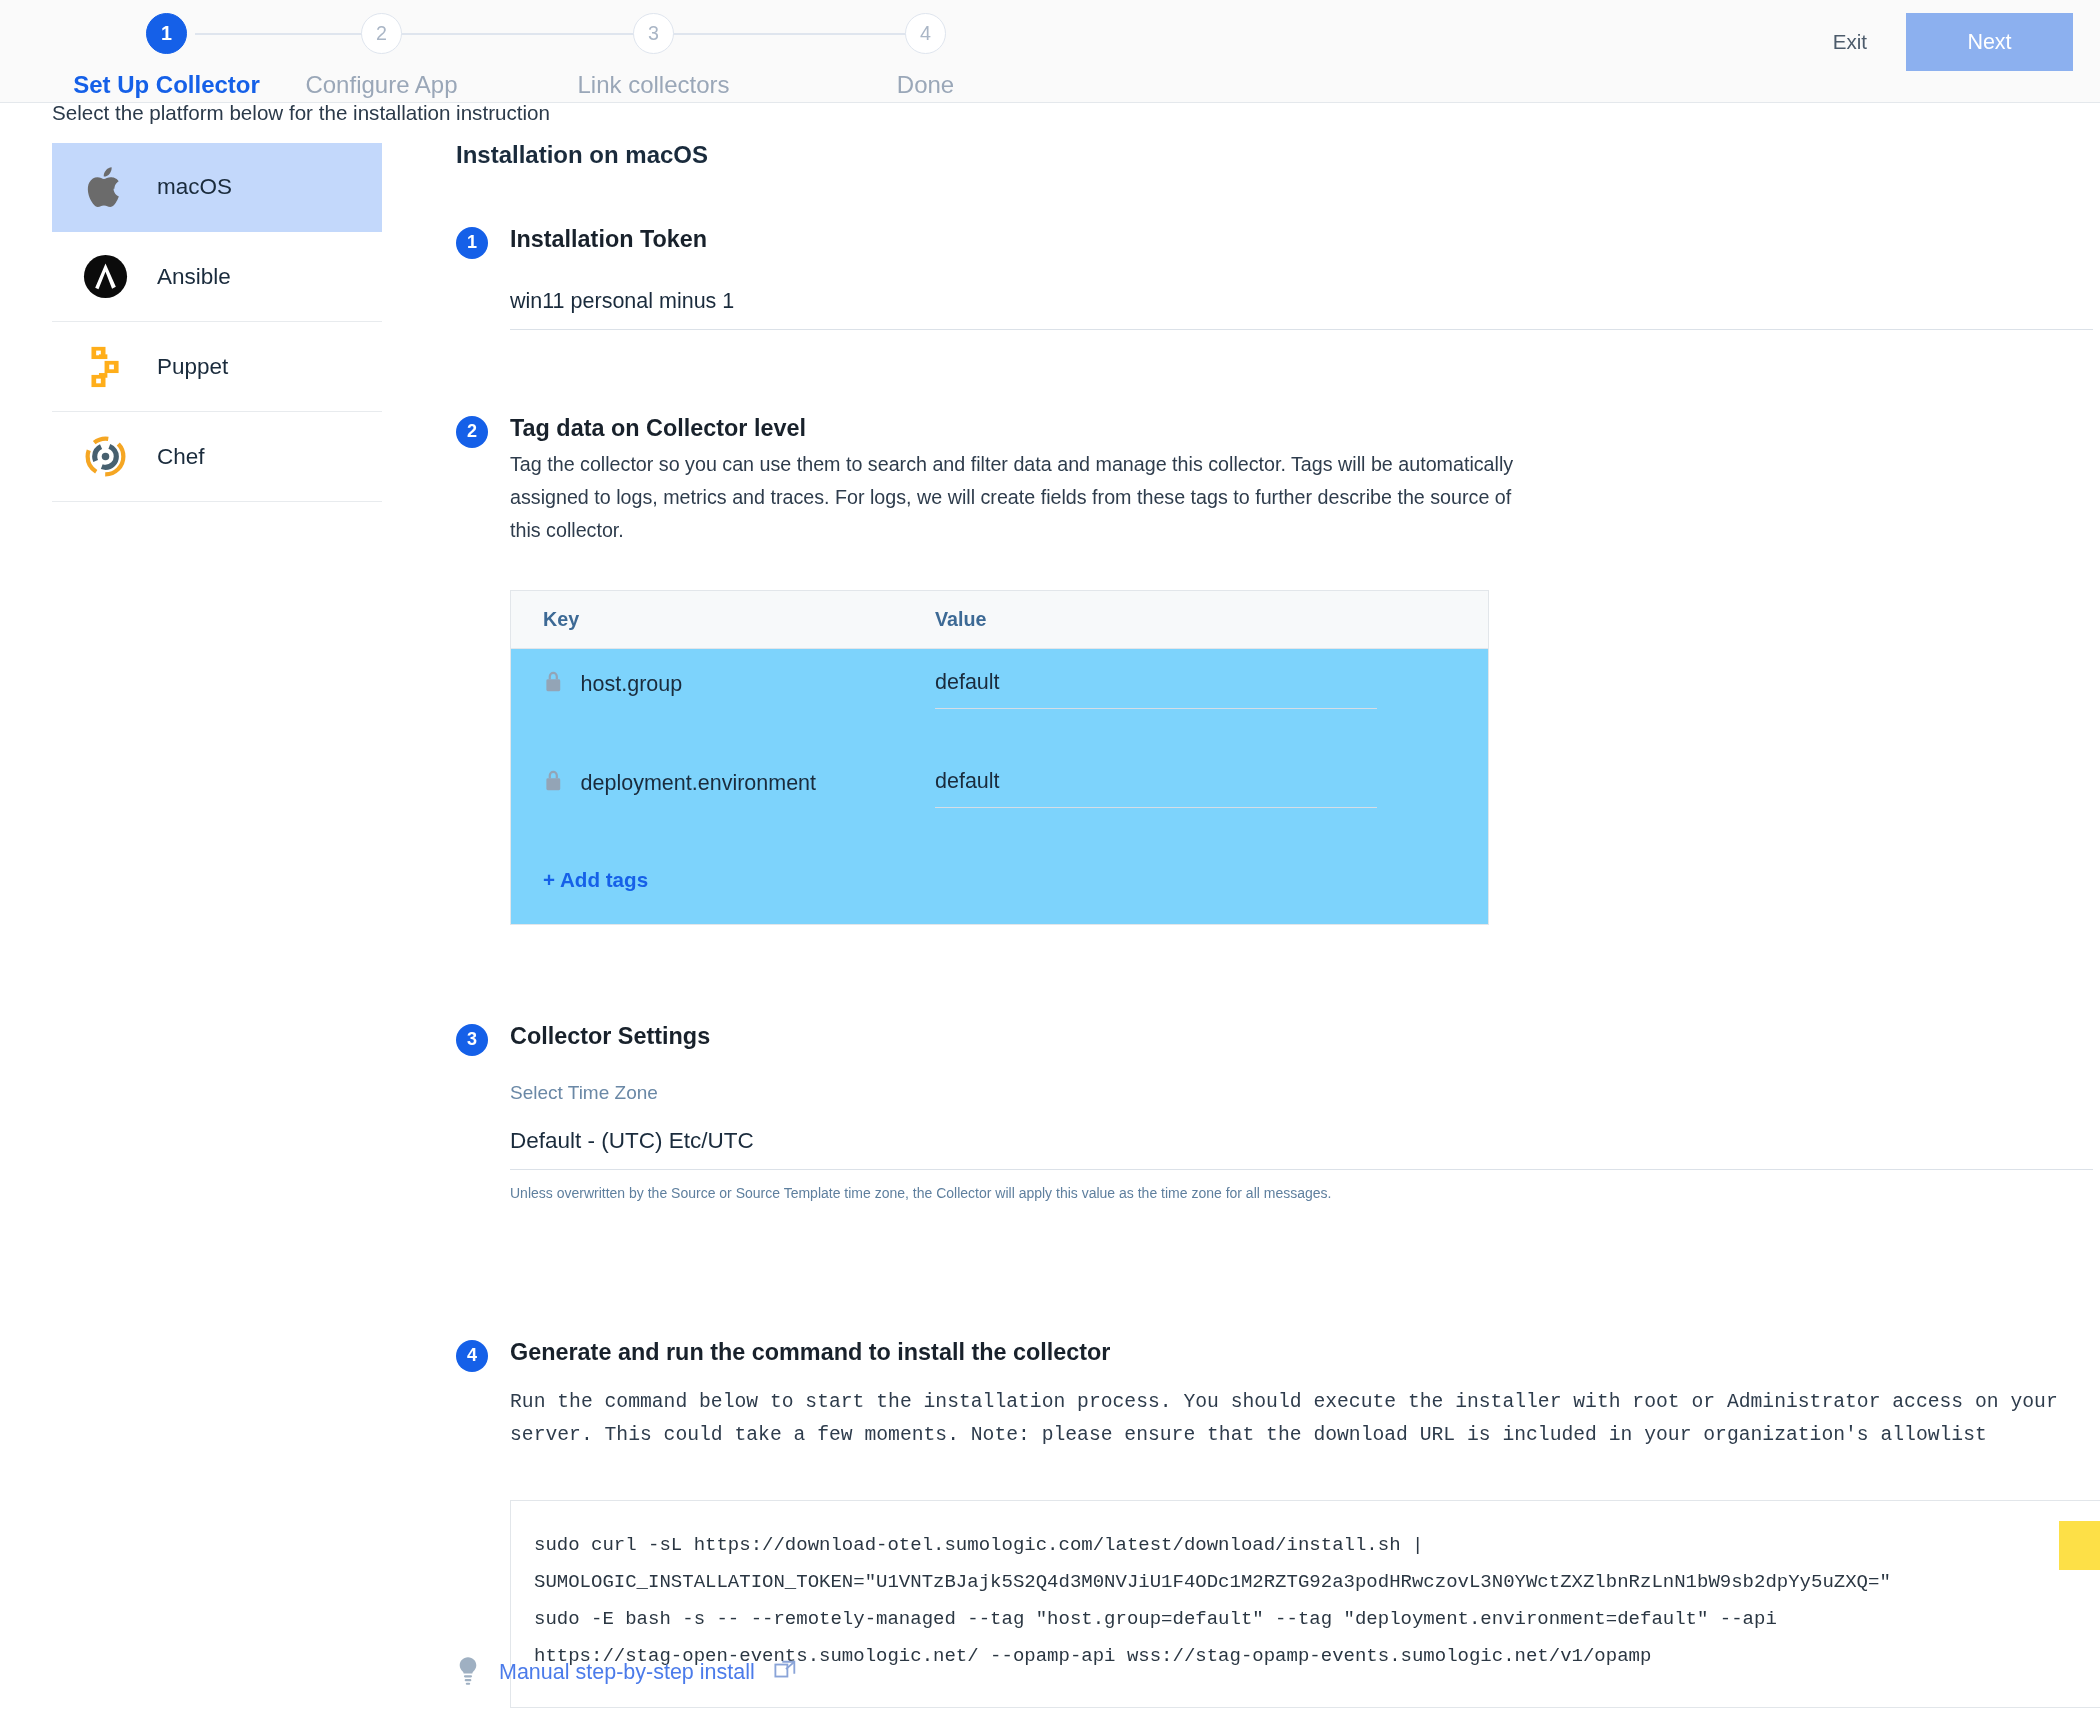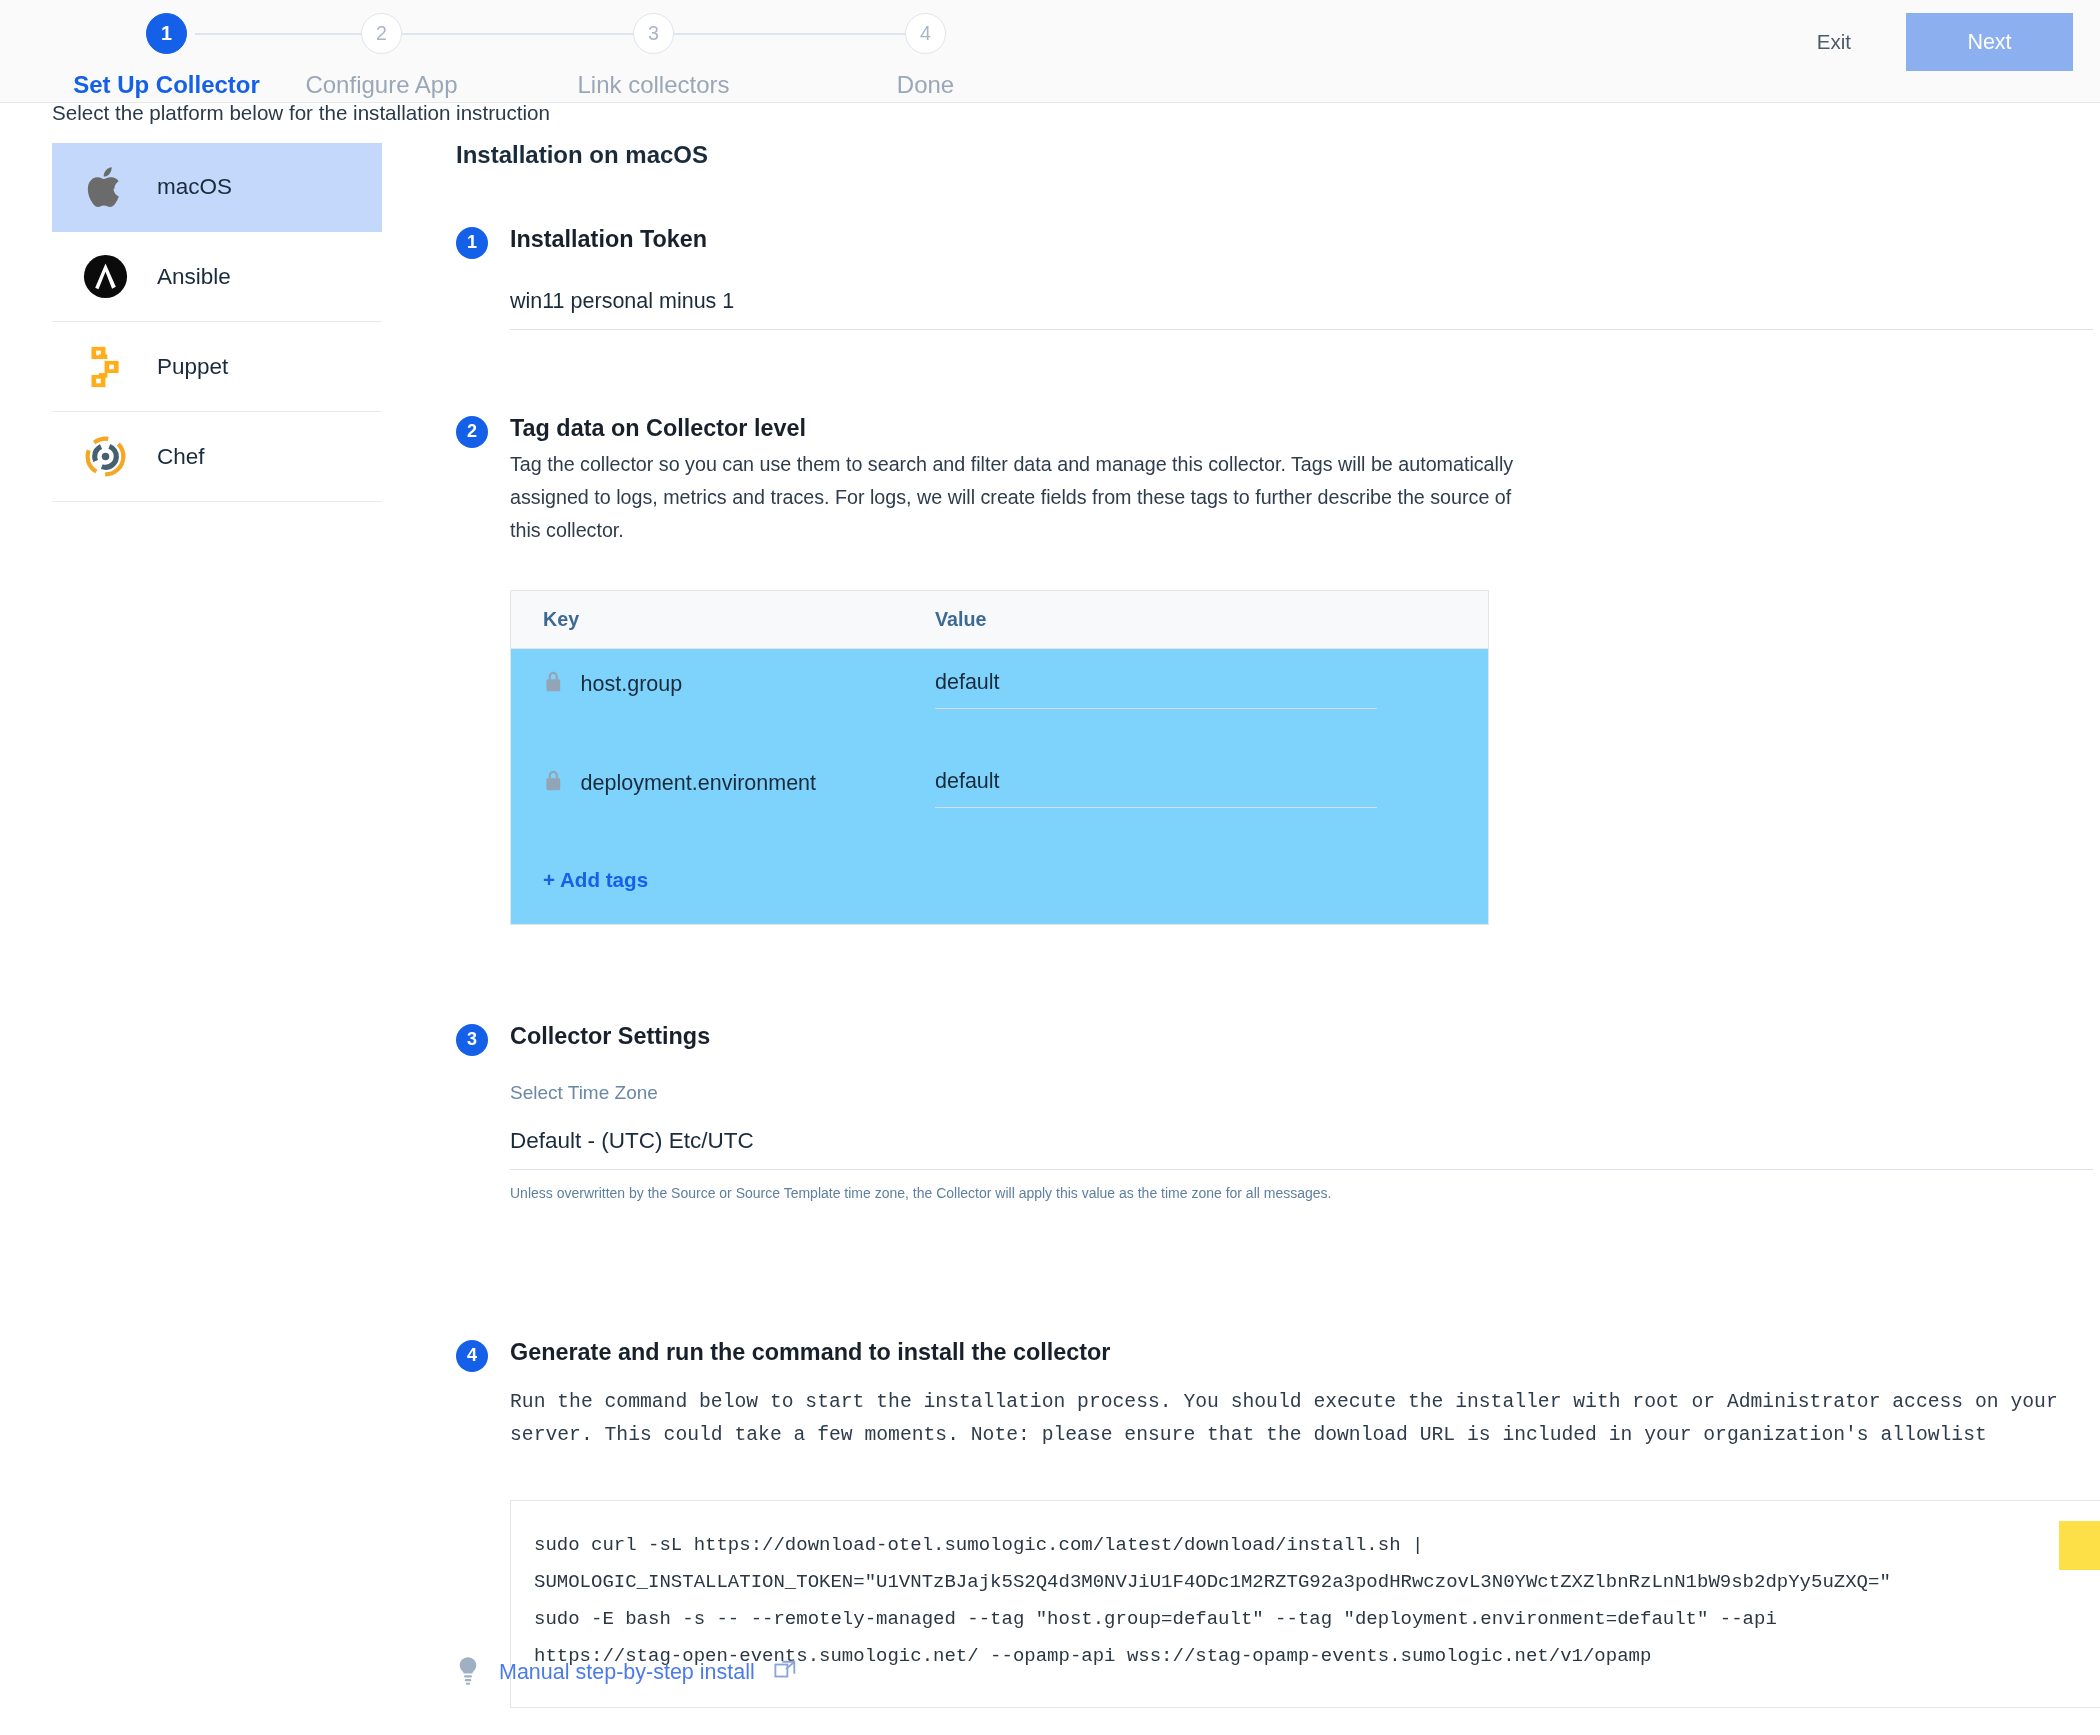--- a/index.html
+++ b/index.html
@@ -77,21 +77,21 @@
     top: 19.7px;
     z-index: 1;
   }
 
   .header-actions {
     position: absolute;
     top: 13px;
     right: 28px;
     display: flex;
     align-items: center;
-    gap: 40px;
+    gap: 24px;
     height: 58px;
   }
   .exit-btn {
     font-size: 20.6px;
     color: #4c5b6b;
     background: transparent;
     border: none;
     cursor: pointer;
     padding: 9.4px 15px;
     font-family: inherit;

